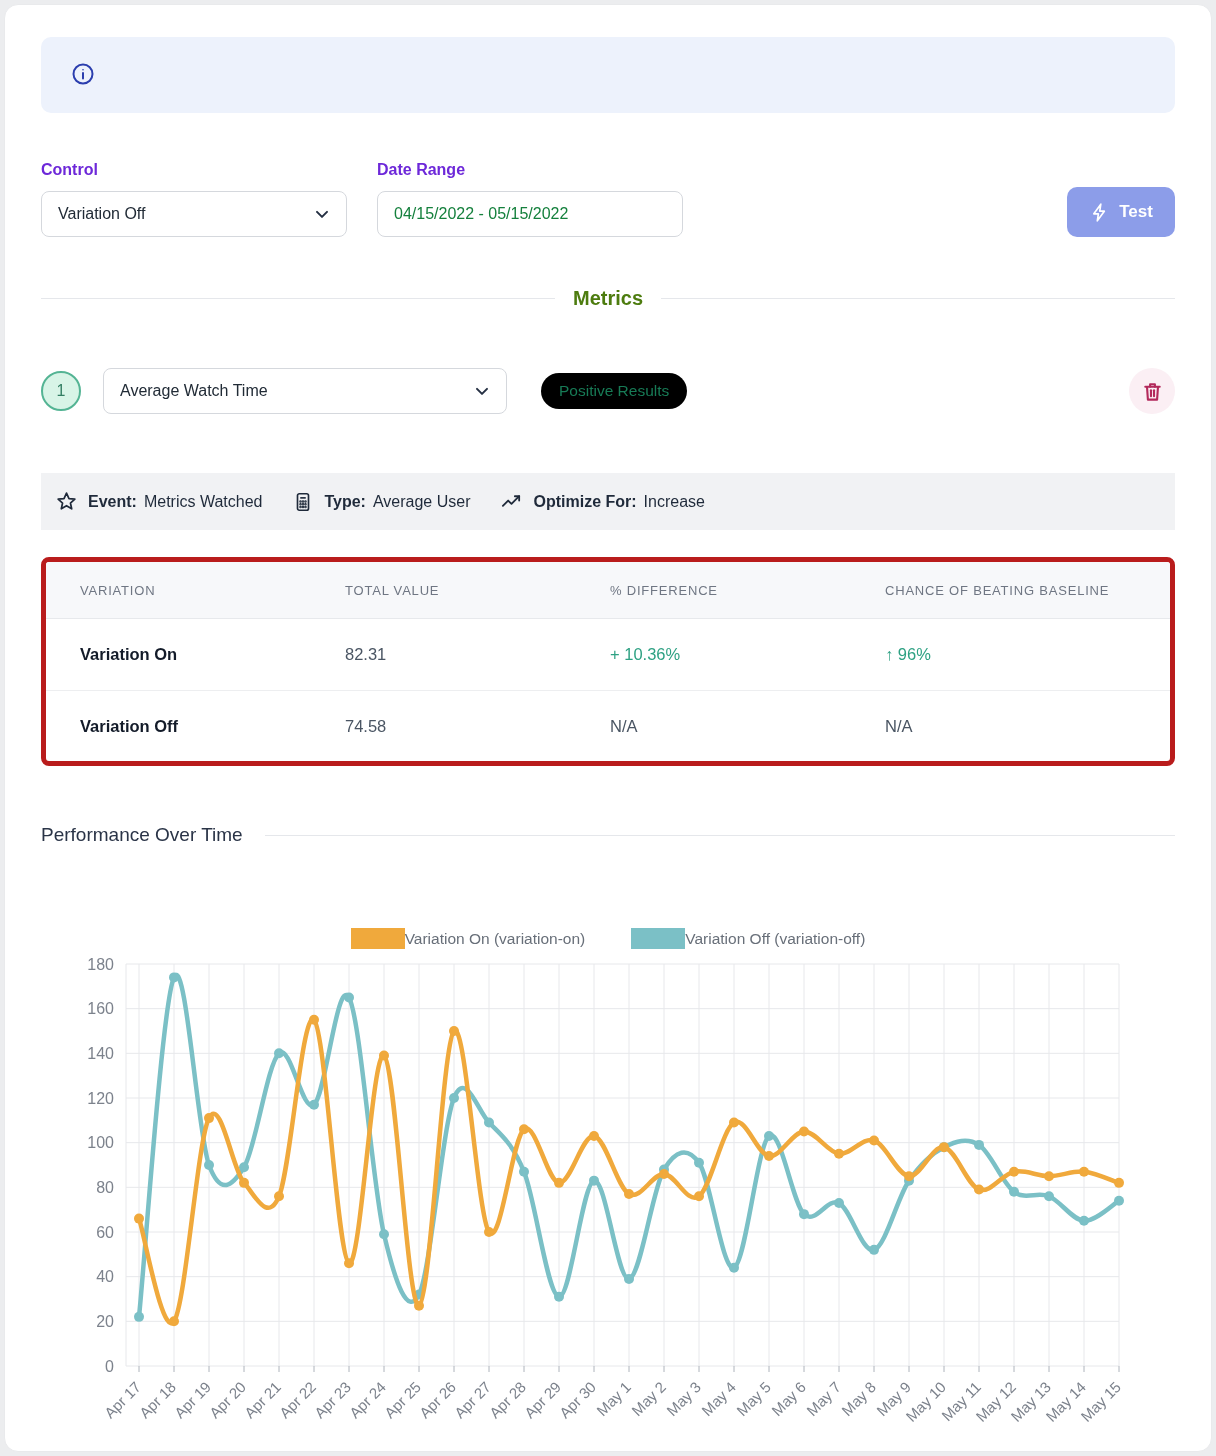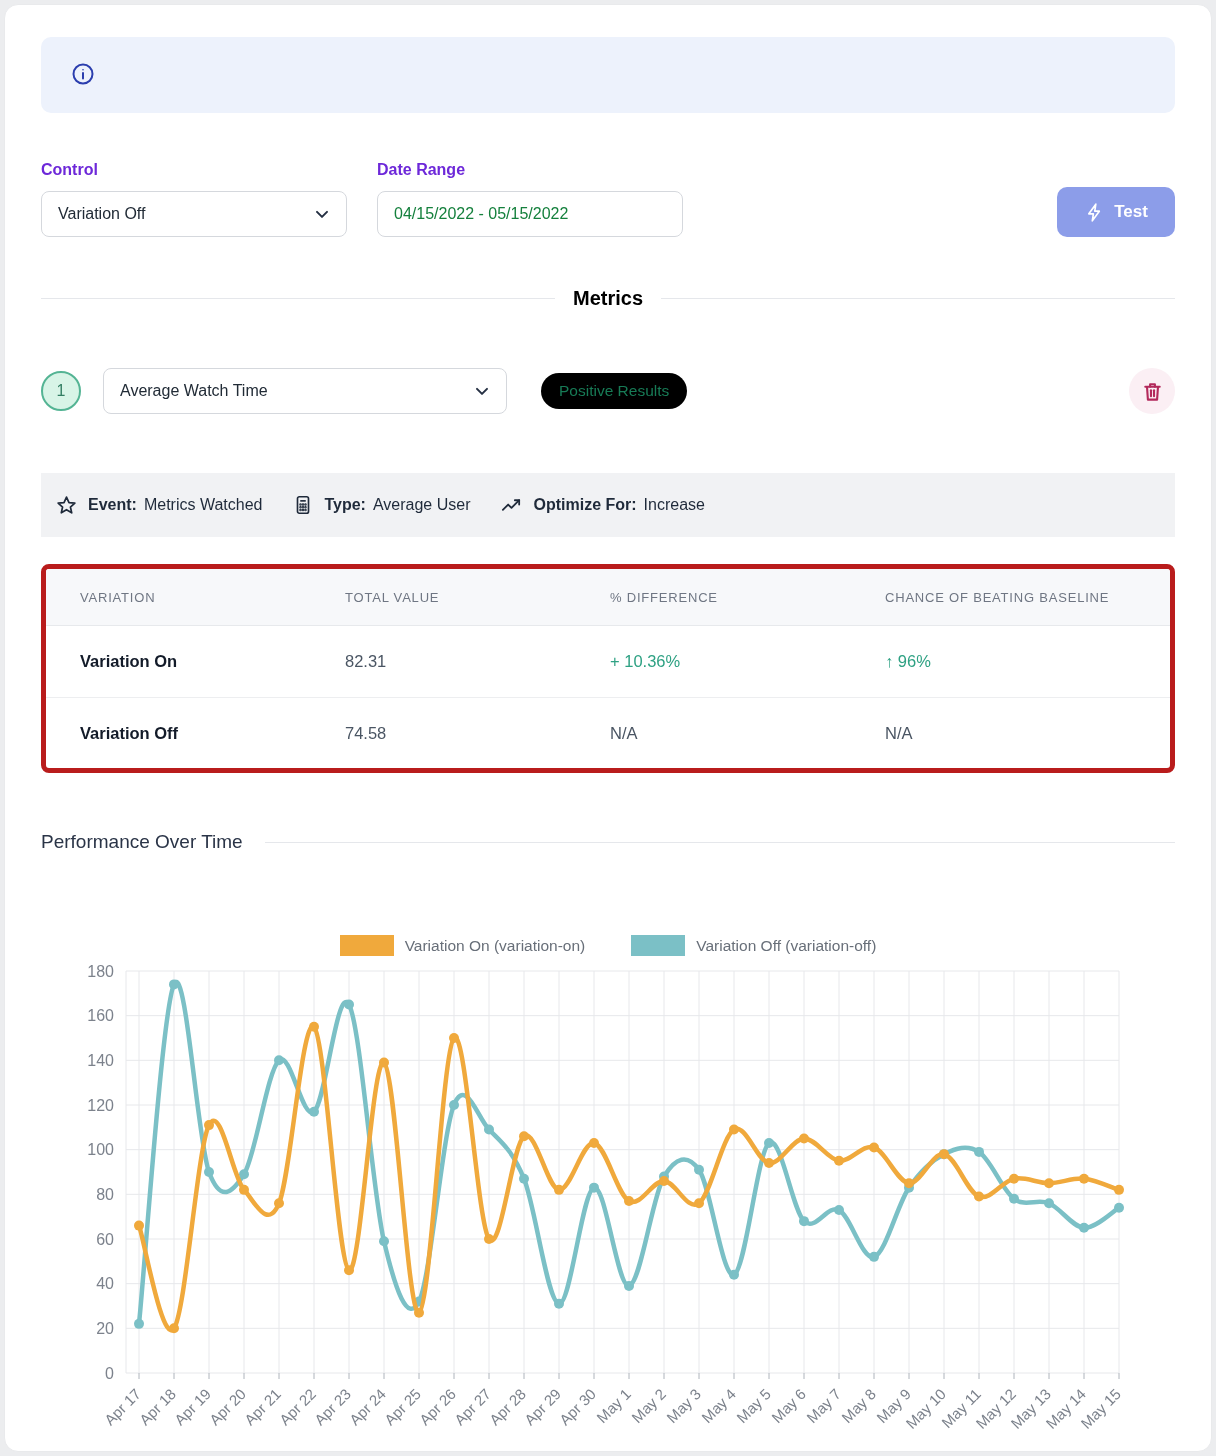--- a/index.html
+++ b/index.html
@@ -14,63 +14,63 @@
   .banner p { color:#2B3EAE; font-size:16.5px; line-height:26px; font-weight:700; max-width:1010px; }
   .banner .ic { flex:0 0 auto; margin-top:2px; }
 
   
   .filters { display:flex; gap:30px; margin-bottom:50px; }
   .field label { display:block; font-size:16px; font-weight:700; color:#6d28d9; margin-bottom:12px; }
   .select, .text-input { width:306px; height:46px; border:1px solid #D5D8DD; border-radius:8px;
     background:#fff; display:flex; align-items:center; justify-content:space-between;
     padding:0 14px 0 16px; font-size:16px; color:#212B36; cursor:pointer; }
   .text-input { color:#15803d; cursor:text;margin-top:8px; }
-  .test-btn { width:118px; height:50px; margin-left:auto; align-self:flex-end; border:none;
+  .test-btn { width:108px; height:50px; margin-left:auto; align-self:flex-end; border:none;
     border-radius:10px; background:#8C9DE9; color:#fff; font-family:inherit; font-size:17px;
     font-weight:700; display:flex; align-items:center; justify-content:center; gap:9px; cursor:pointer; }
 
   
   .metrics-divider { display:flex; align-items:center; gap:18px; margin-bottom:58px; }
-  .metrics-divider h2 { font-size:20px; font-weight:700; color:#000000; }
+  .metrics-divider h2 { font-size:20px; font-weight:700; color:#4d7c0f; }
   .hline { flex:1; height:1px; background:#E5E7EB; }
 
   
   .metric-row { display:flex; align-items:center; margin-bottom:59px; }
   .index-circle { width:40px; height:40px; border-radius:50%; background:#D8F4E7;
     border:2px solid #54B494; color:#337E63; font-size:16px; display:flex; align-items:center;
     justify-content:center; }
   .metric-select { width:404px; margin-left:22px; }
   .badge { margin-left:34px; background:#000000; color:#177B56; height:36px; padding:0 18px;
     border-radius:18px; font-size:15.5px; display:inline-flex; align-items:center; }
   .trash { margin-left:auto; width:46px; height:46px; border-radius:50%; background:#FBEFF4;
     border:none; display:flex; align-items:center; justify-content:center; cursor:pointer; }
 
   
-  .event-bar { display:flex; align-items:center; height:64px; background:#F1F2F4; padding:0 14px;
+  .event-bar { display:flex; align-items:center; height:57px; background:#F1F2F4; padding:0 14px;
     gap:30px; font-size:16px; color:#1F2A3A; margin-bottom:27px; }
   .ev-item { display:flex; align-items:center; gap:10px; }
   .ev-item b { font-weight:700; }
   .ev-item .val { margin-left:-3px; }
 
   
   .rtable { border:5px solid #b91c1c; border-radius:8px; overflow:hidden; margin-bottom:58px; }
   .tgrid { display:grid; grid-template-columns:299px 265px 275px 1fr; align-items:center; }
   .thead { height:57px; background:#F7F8FA; border-bottom:1px solid #E7E9EC; color:#6F7683;
     font-size:13px; letter-spacing:0.8px; }
   .trow { height:71px; font-size:16.5px; color:#4A5563; }
   .trow + .trow { border-top:1px solid #EDEEF0; }
   .c1 { padding-left:34px; }
   .tname { font-weight:700; color:#131B29; }
   .green { color:#2EA183; }
 
   
   .perf-head { display:flex; align-items:center; gap:22px; margin-bottom:82px; }
   .perf-head h3 { font-size:19px; font-weight:500; color:#2A3447; }
   .legend { display:flex; justify-content:center; align-items:center; gap:46px; }
-  .legend-item { display:flex; align-items:center; gap:11px; font-size:15.5px; color:#686F79; cursor:pointer; }
+  .legend-item { display:flex; align-items:center; font-size:15.5px; color:#686F79; cursor:pointer; }
   .legend-swatch { width:54px; height:21px; display:inline-block; }
   #perf-chart { display:block; margin-top:8px; }
   svg text { font-family:"Liberation Sans", sans-serif; }
 </style>
 </head>
 <body>
 
 <div class="card">
 
   <div class="banner">

